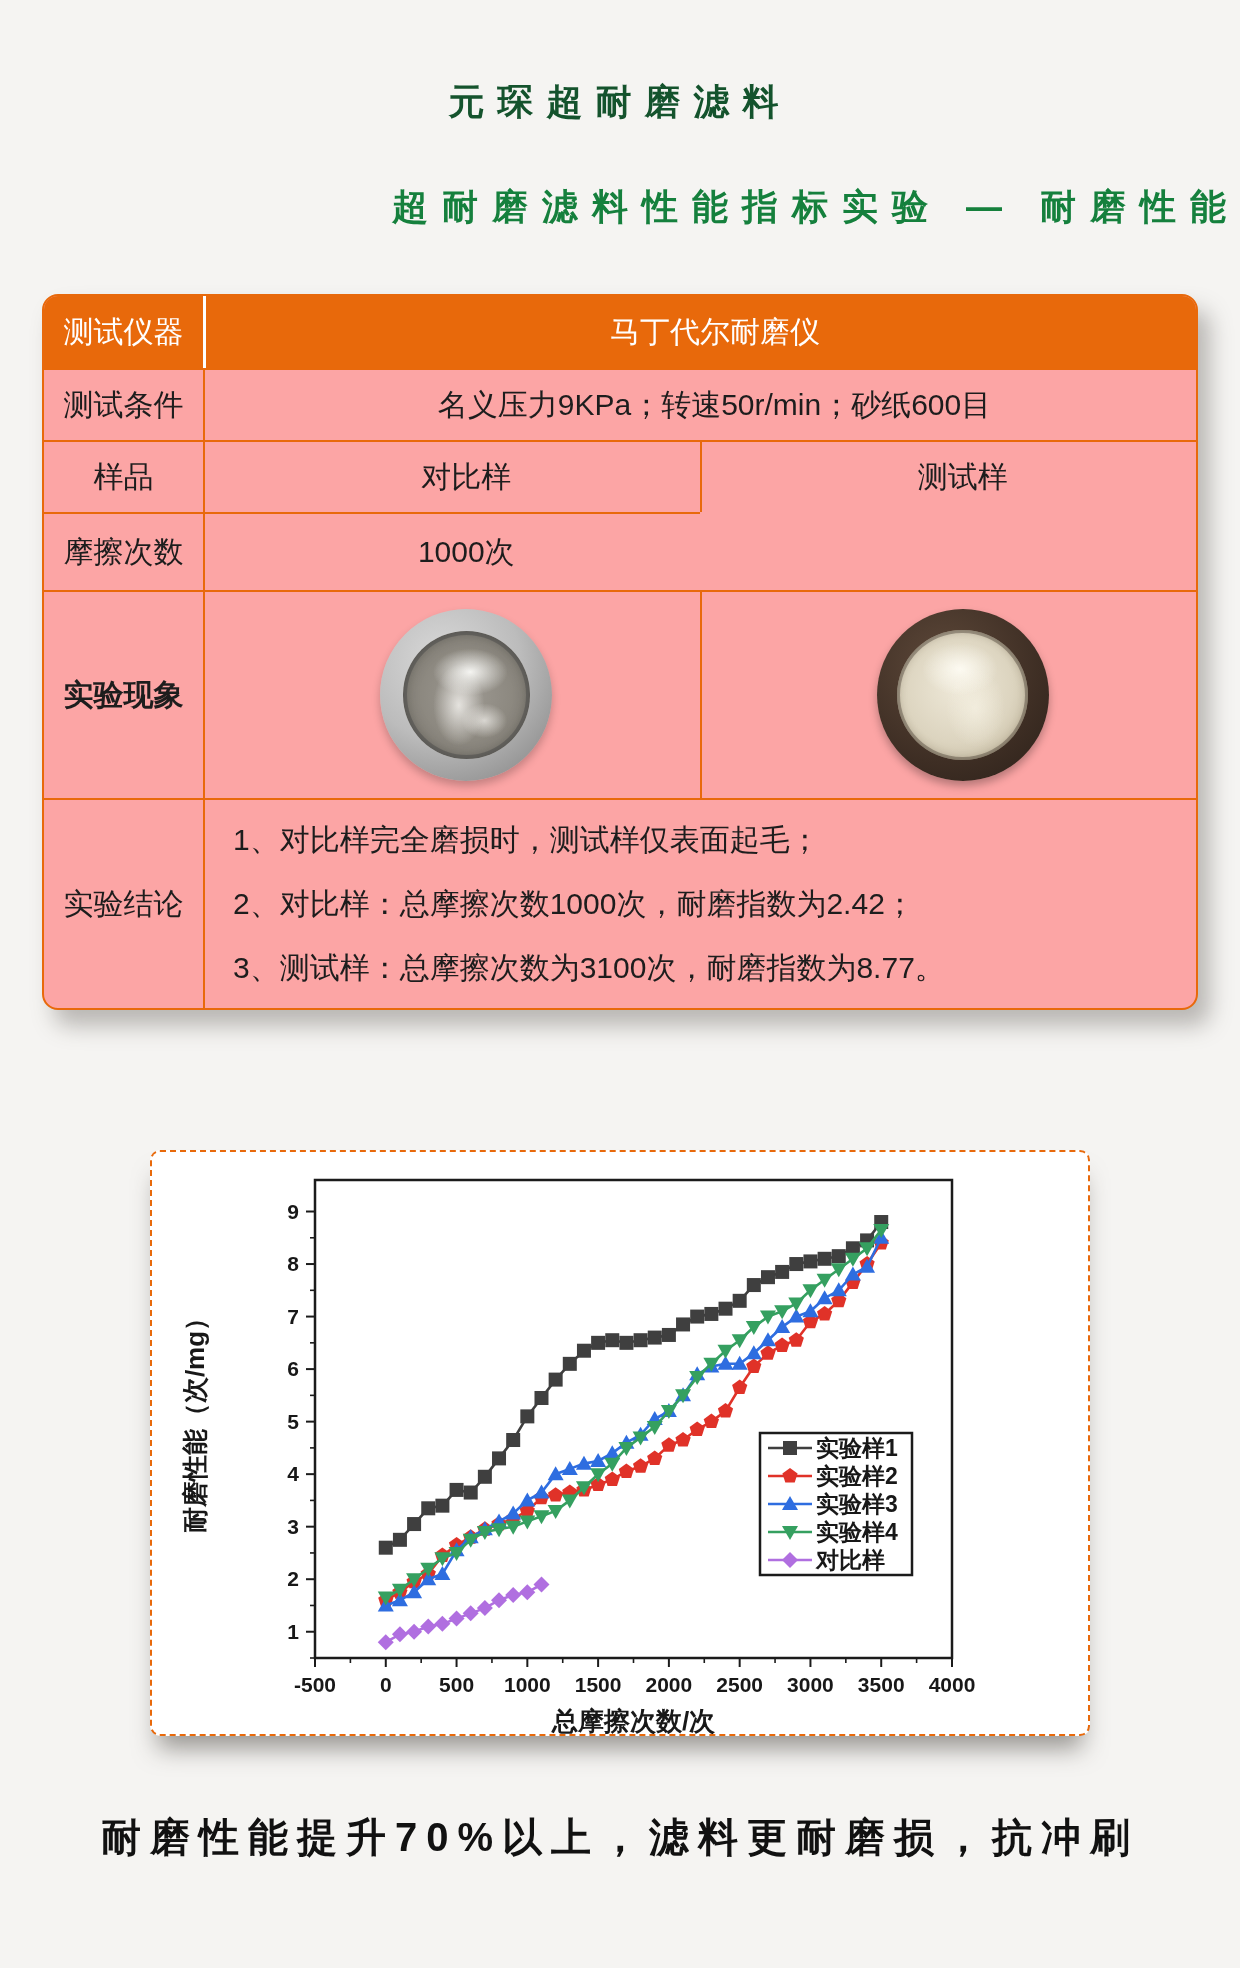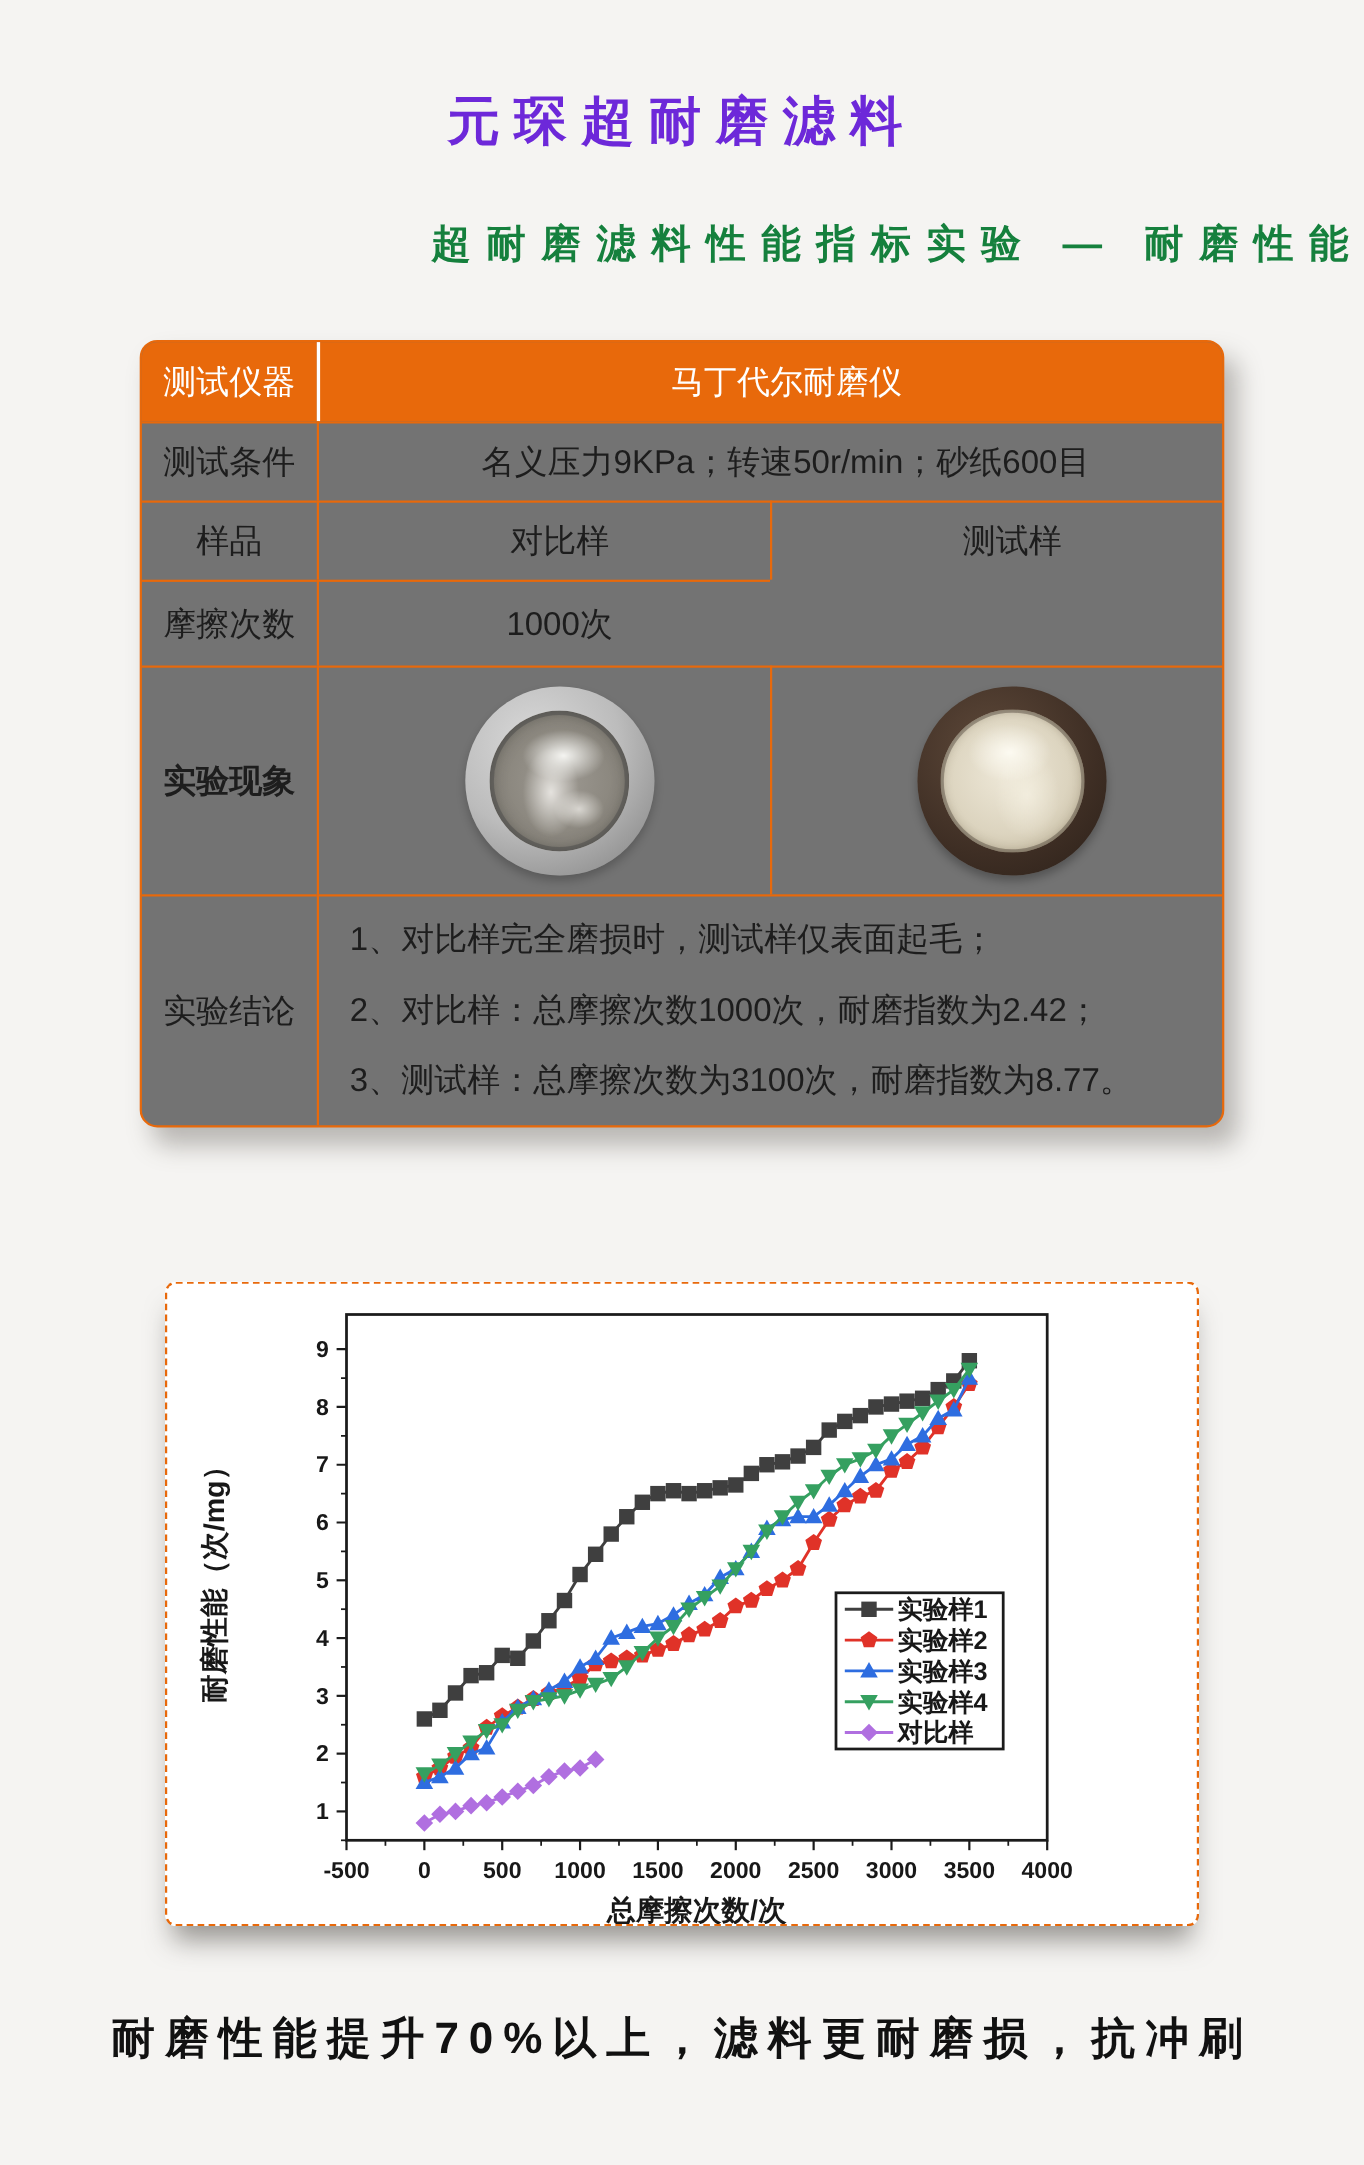--- a/index.html
+++ b/index.html
@@ -11,31 +11,31 @@
   html,body{width:1240px;}
   body{
     min-height:1968px;
     background:var(--bg);
     font-family:"Liberation Sans","DejaVu Sans",sans-serif;
     color:var(--ink);
   }
   .page{width:1240px;min-height:1968px;position:relative;padding-top:78px;}
 
   .title{
-    text-align:center;font-size:48px;font-weight:800;letter-spacing:13px;
-    color:#6d28d9;
+    text-align:center;font-size:36px;font-weight:800;letter-spacing:13px;
+    color:#14532d;
   }
   .subtitle{
     margin-top:56px;text-align:right;font-size:36px;font-weight:700;
     letter-spacing:14px;color:#15803d;
   }
 
   
   .spec-table{
-    width:986px;margin:62px auto 0 auto;background:#737373;
+    width:1156px;margin:62px auto 0 auto;background:#fca5a5;
     border:2px solid var(--accent);border-radius:16px;overflow:hidden;
     box-shadow:12px 16px 22px rgba(90,85,80,.38);
   }
   .trow{display:grid;grid-template-columns:159px 1fr 1fr;}
   .trow.r1{height:72px;}
   .trow.r2{height:72px;}
   .trow.r3{height:72px;}
   .trow.r4{height:78px;}
   .trow.r5{height:208px;font-weight:bold;}
   .trow.r6{height:210px;}

